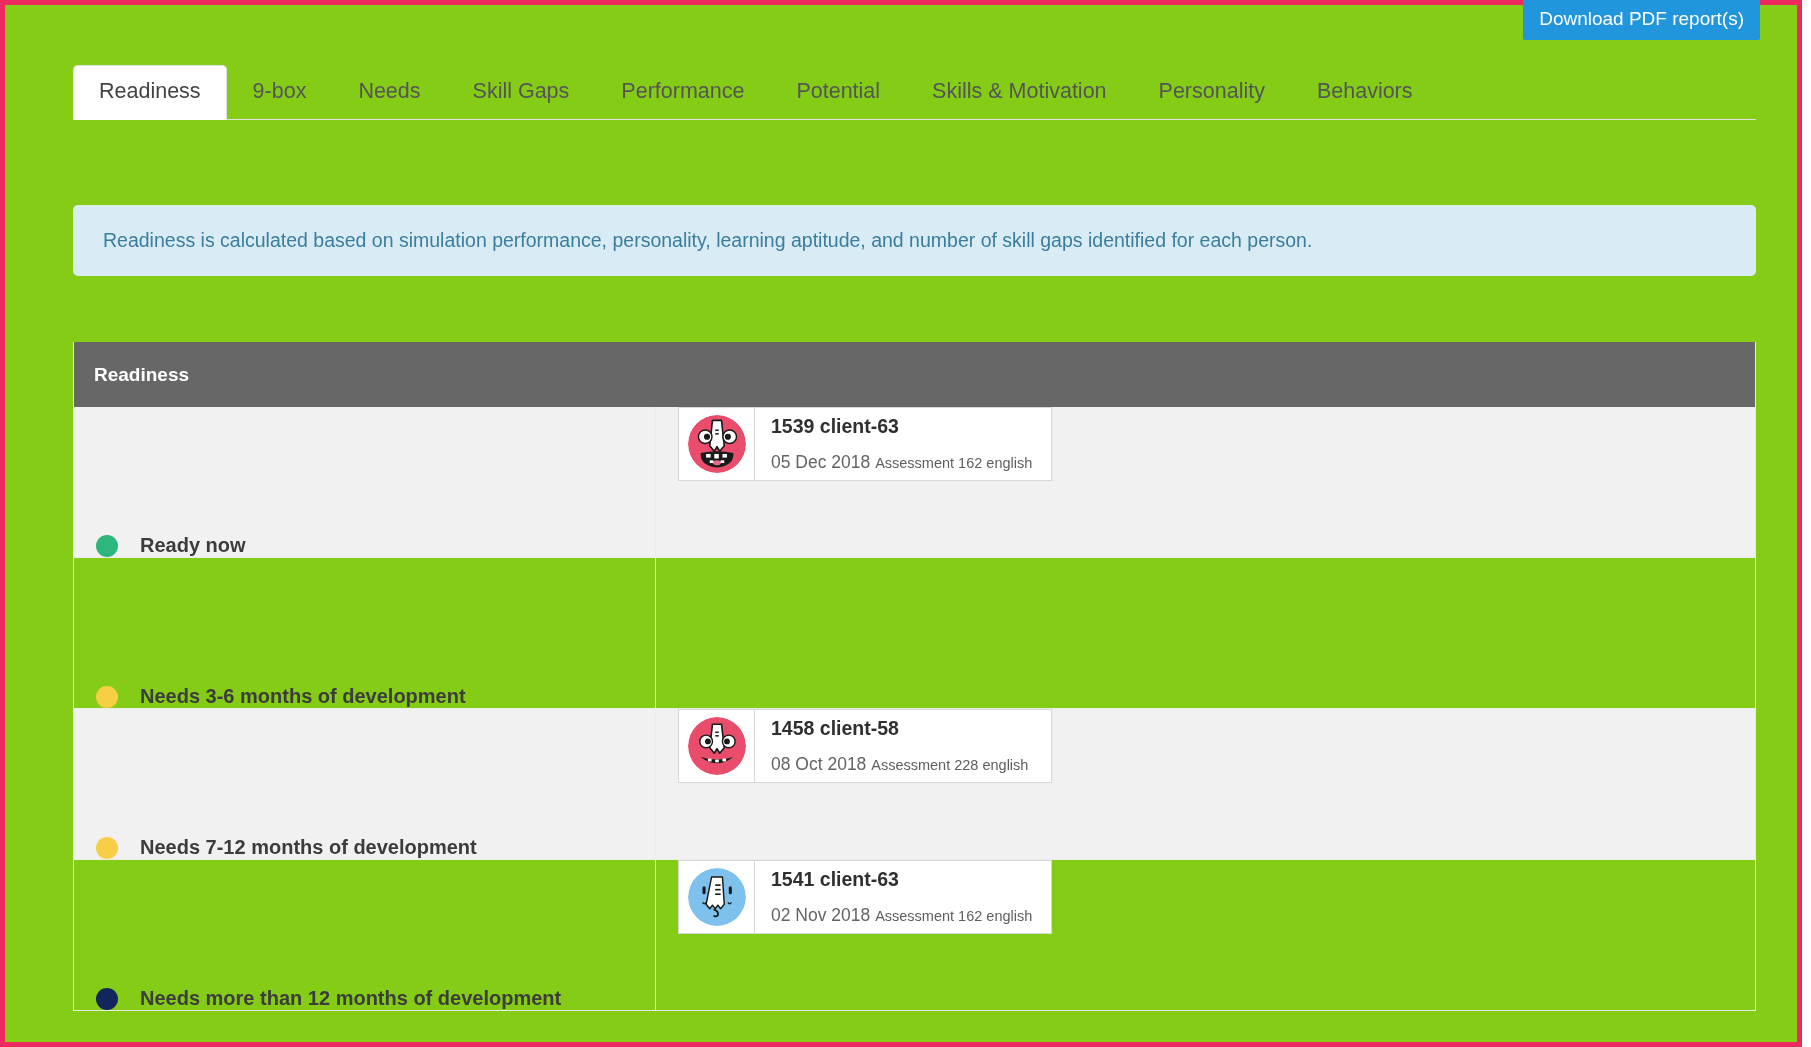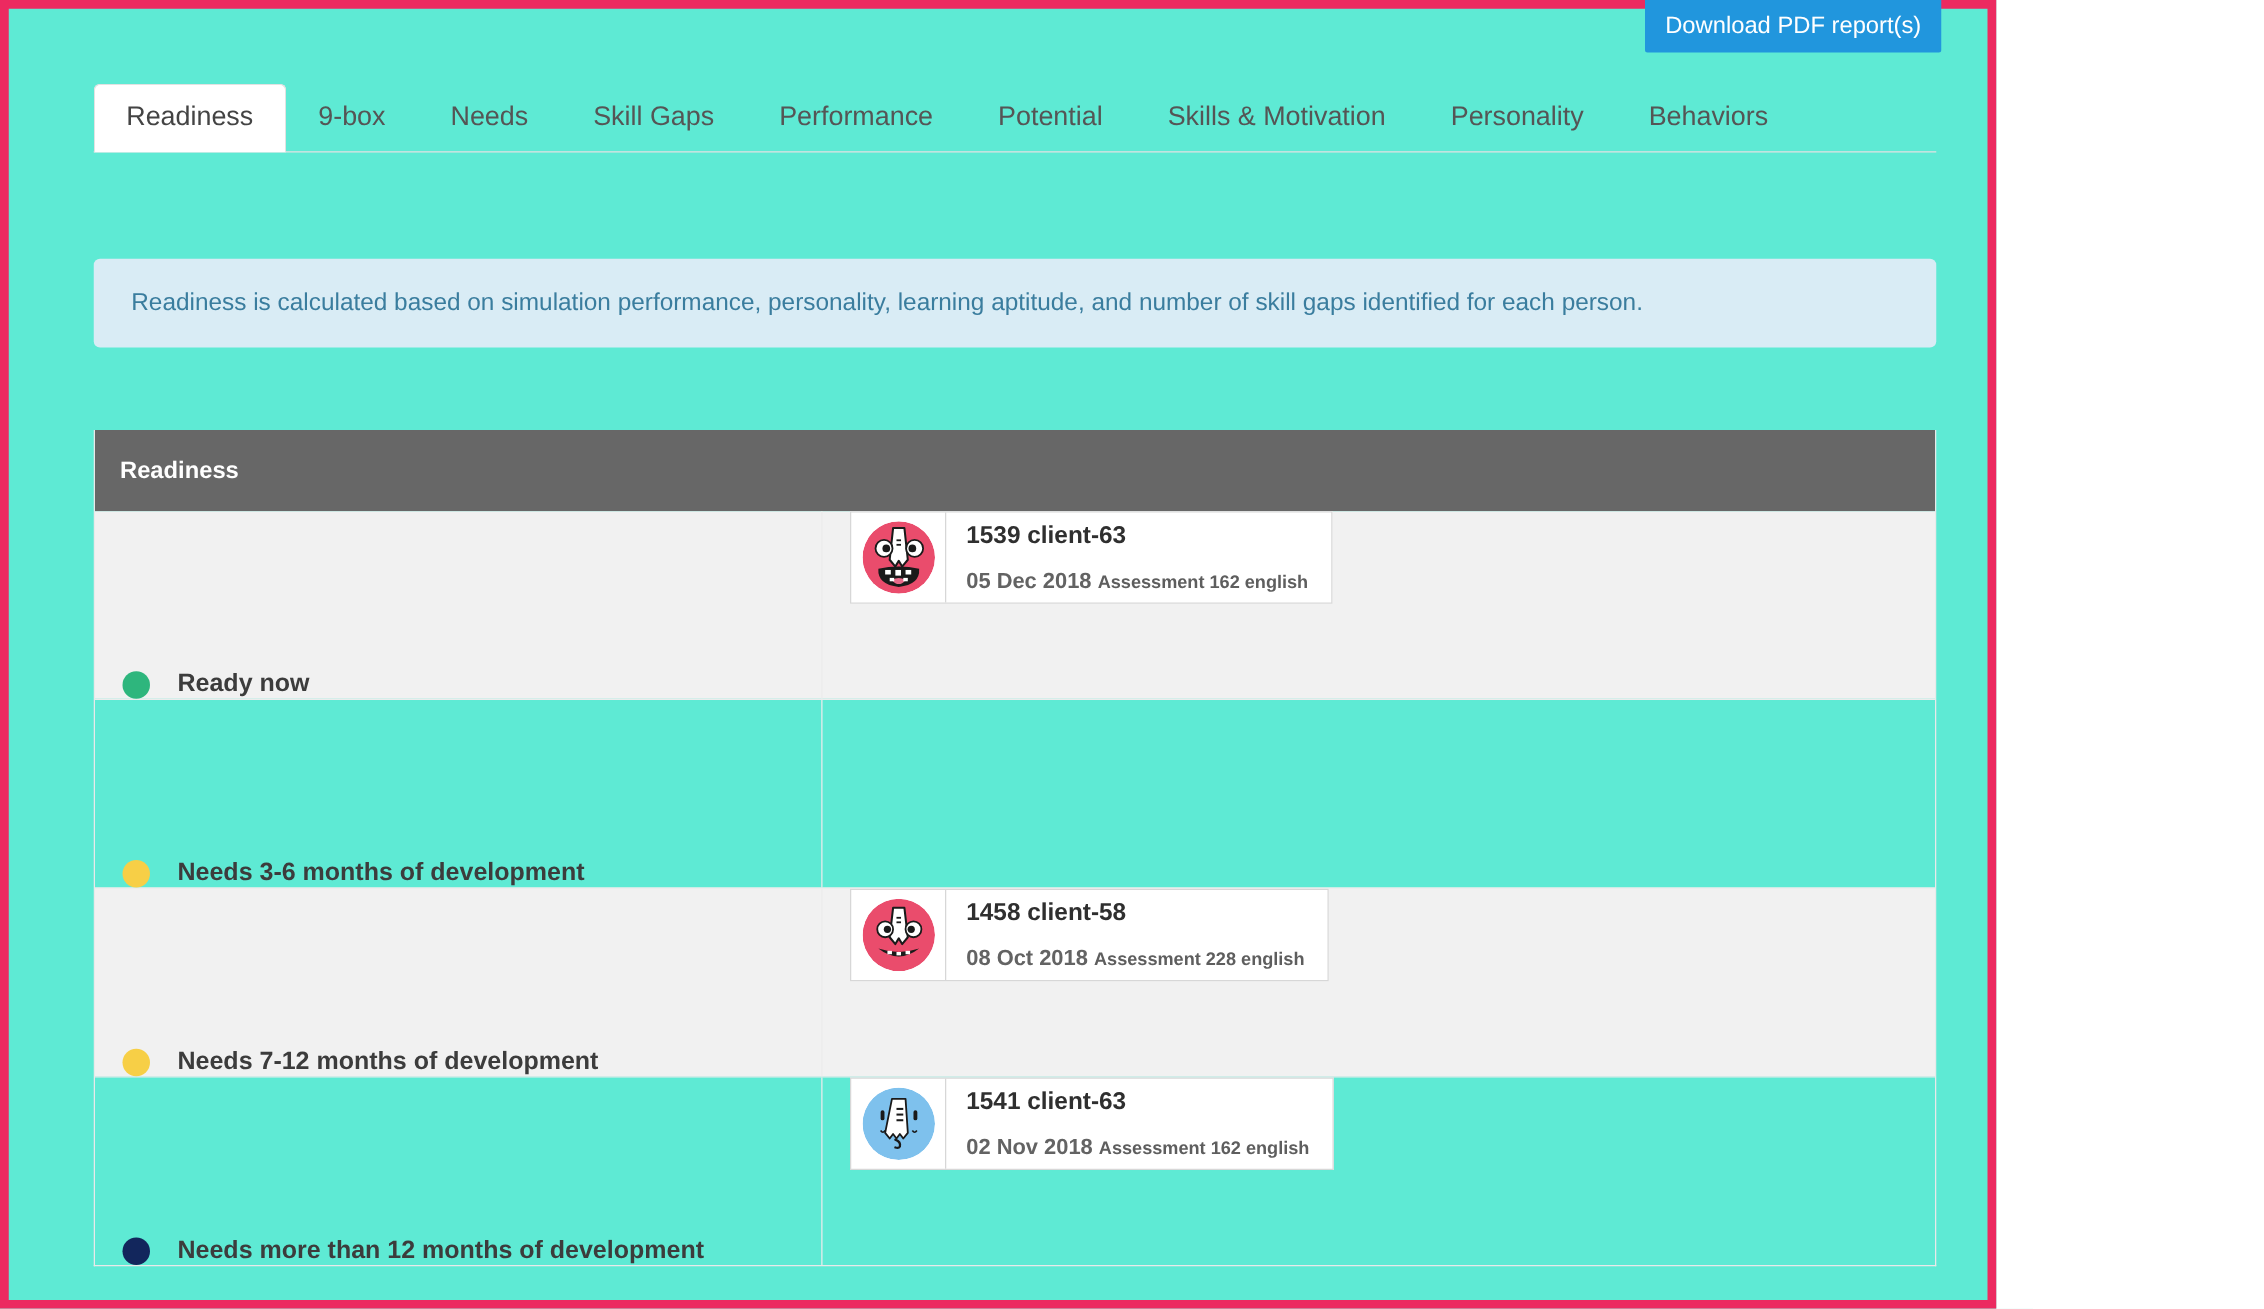--- a/index.html
+++ b/index.html
@@ -10,24 +10,24 @@
   body {
     width: 1811px;
     height: 1047px;
     font-family: "Liberation Sans", sans-serif;
     overflow: hidden;
   }
 
   #page {
     position: relative;
     box-sizing: border-box;
-    width: 1597px;
+    width: 1802px;
     height: 1047px;
-    border: 7px solid #7f1d1d;
-    background: #5eead4;
+    border: 5px solid #7f1d1d;
+    background: #84cc16;
   }
 
   
   .download-btn {
     position: absolute;
     top: -9px;
     right: 37px;
     background: #2196dd;
     color: #ffffff;
     font-size: 19px;
@@ -196,21 +196,20 @@
     color: #2f2f2f;
     line-height: 1.25;
     white-space: nowrap;
   }
   .p-meta {
     font-size: 17.5px;
     color: #636363;
     line-height: 1.3;
     white-space: nowrap;
     margin-top: 12px;
-    font-weight: bold;
   }
   .p-meta .assess {
     font-size: 14.5px;
     color: #5e5e5e;
   }
 </style>
 </head>
 <body>
 
 <div id="page" style="border-color: rgb(236, 42, 96);">

